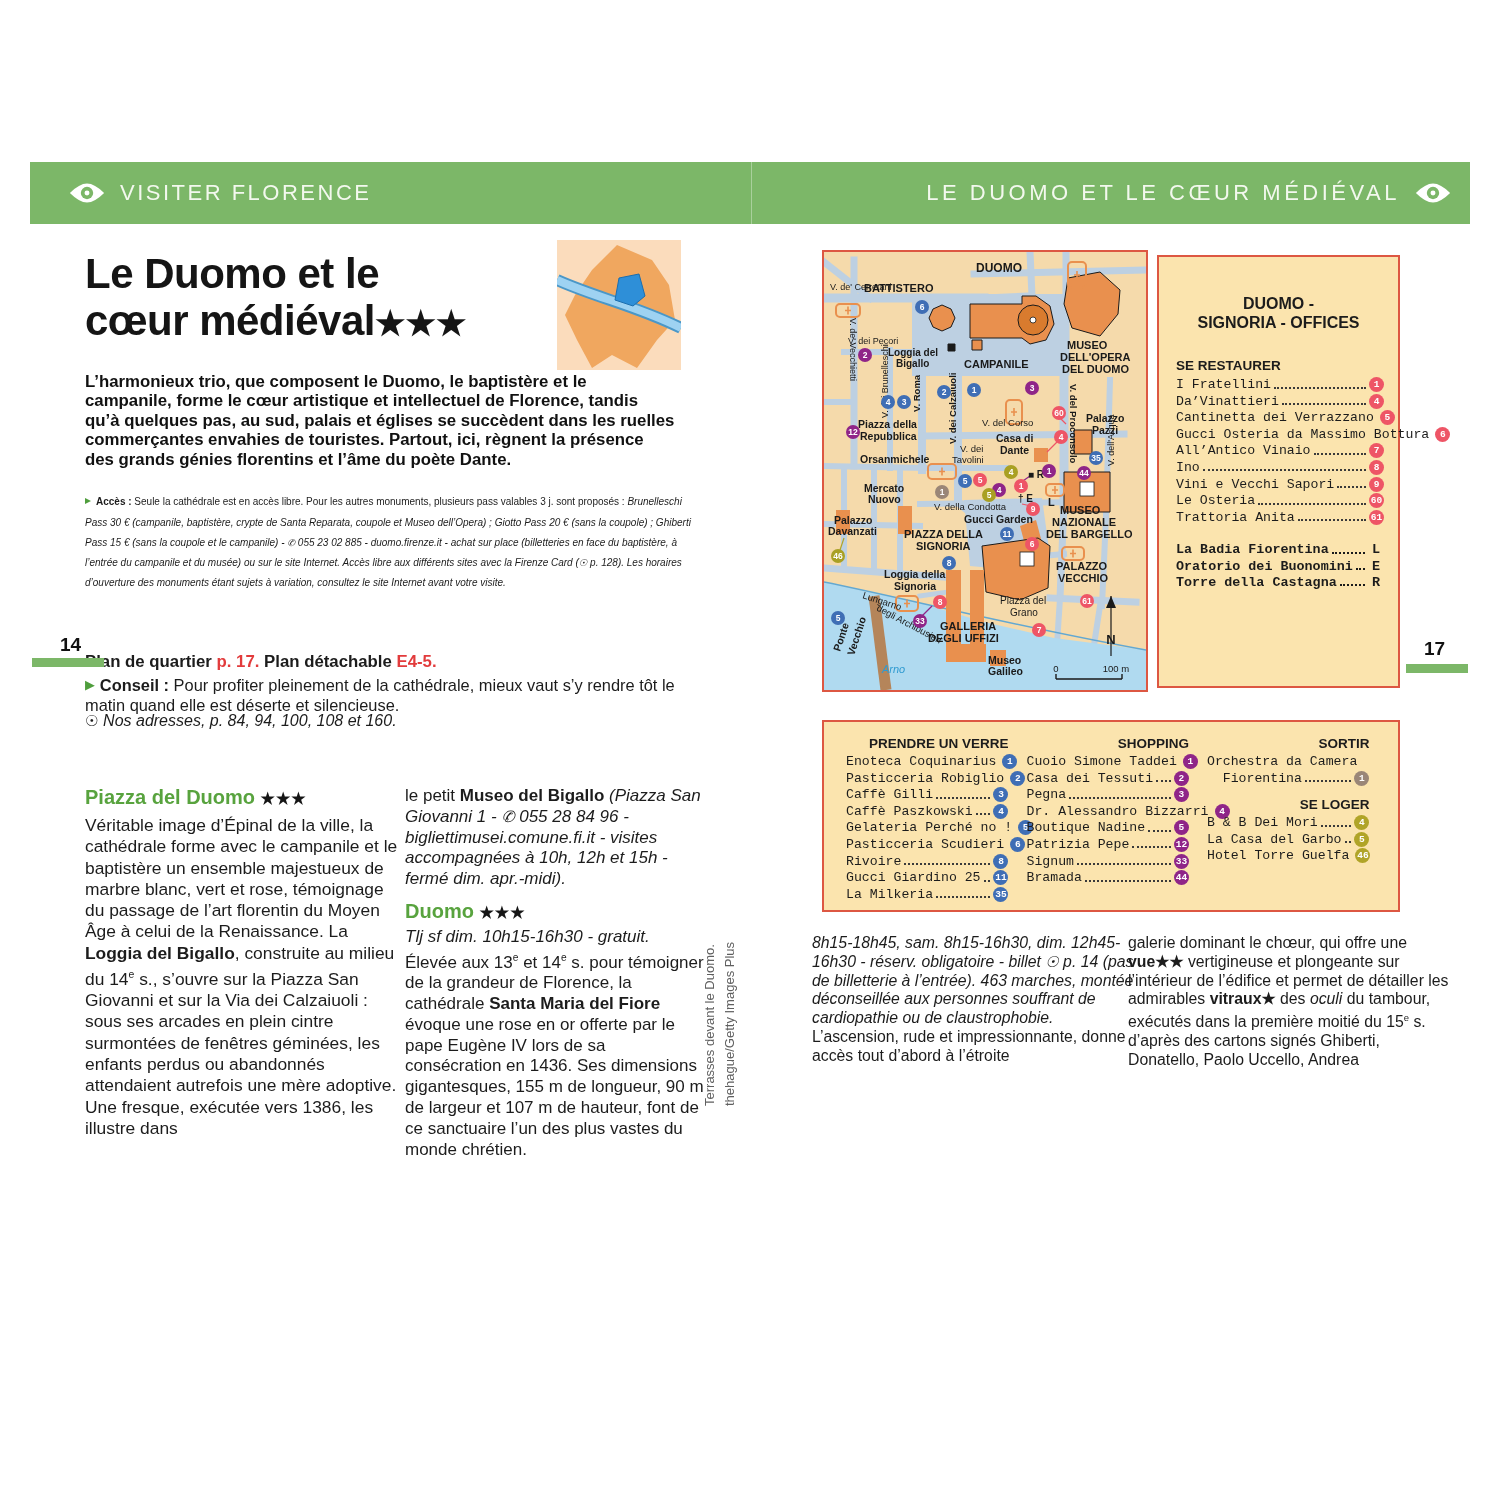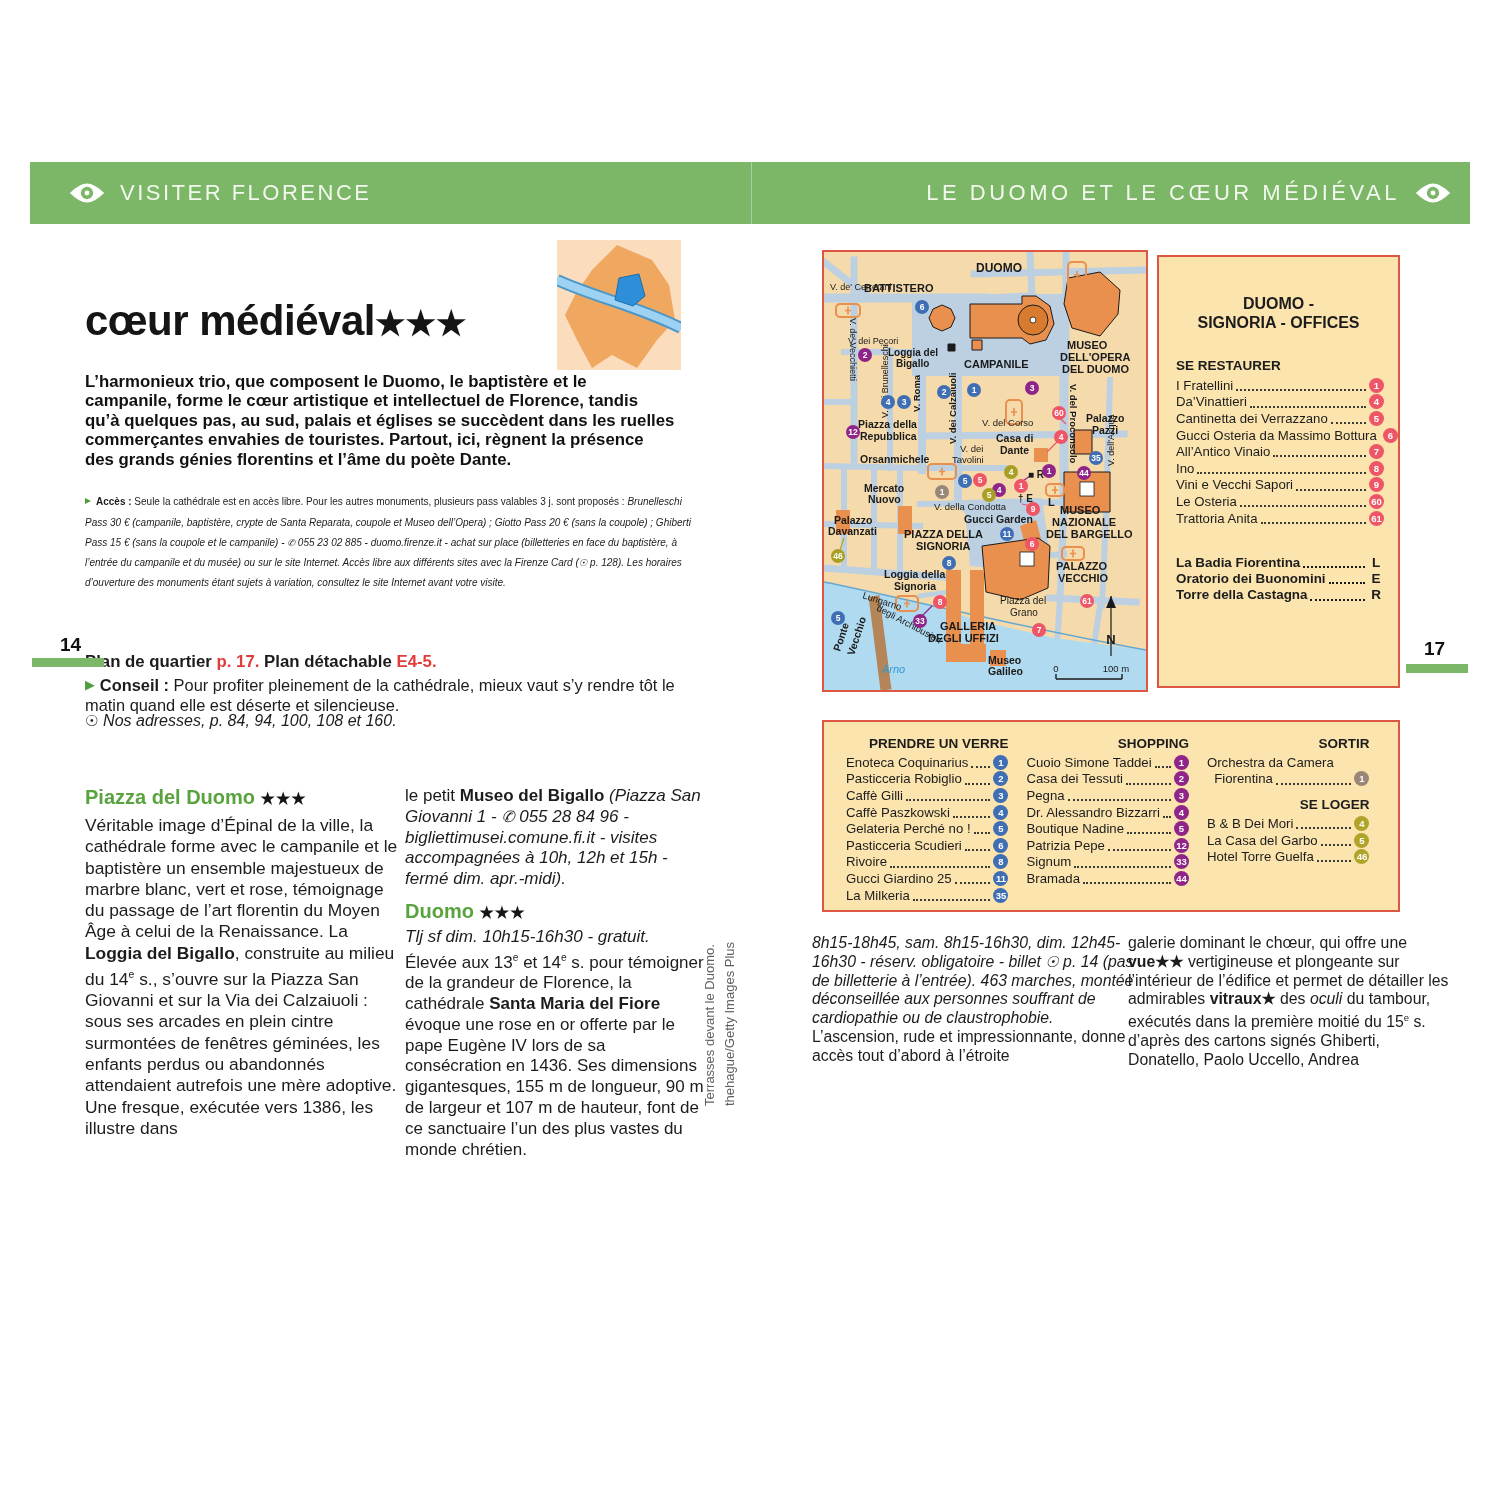--- a/index.html
+++ b/index.html
@@ -30,26 +30,26 @@
   .duomohead{margin:10px 0 4px 0;}
   .vcap{position:absolute;writing-mode:vertical-rl;transform:rotate(180deg);
     font-size:13px;color:#5f5f5f;height:184px;top:922px;text-align:left;}
   .pagenum{position:absolute;font-weight:bold;font-size:19px;color:#111;}
   .pagebar{position:absolute;background:#7cb768;}
   .mapbox{position:absolute;left:822px;top:250px;width:322px;height:438px;border:2px solid #dd5742;box-sizing:content-box;background:#f5daab;}
   .legendbox{position:absolute;left:1157px;top:255px;width:243px;height:433px;border:2px solid #dd5742;background:#fbe4ae;box-sizing:border-box;}
   .legendtitle{margin-top:38px;text-align:center;font-weight:bold;font-size:16px;line-height:18.5px;}
   .leglists{padding:0 14px 0 17px;}
   .leghead{font-weight:bold;font-size:13.5px;margin:26px 0 4px 0;}
-  .lrow{display:flex;align-items:center;height:16.6px;font-size:13.2px;}
+  .lrow{display:flex;align-items:flex-start;height:16.6px;font-size:13.2px;font-family:Liberation Mono, monospace;}
   .lname{white-space:nowrap;}
   .leader{flex:1;border-bottom:2px dotted #3a3a3a;height:.72em;margin:0 3px;}
   .badge{flex:none;width:15px;height:15px;border-radius:50%;color:#fff;font-weight:bold;
     font-size:9.5px;line-height:15px;text-align:center;}
-  .letterrows{margin-top:28px;}
+  .letterrows{margin-top:16px;}
   .letterrows .lrow{font-weight:bold;height:16.2px;font-size:13.4px;}
   .letterrows .leader{border-bottom:2px dotted #1a1a1a;}
   .letter{flex:none;width:16px;text-align:center;font-weight:bold;font-size:13.5px;}
   .infobox{position:absolute;left:822px;top:720px;width:578px;height:192px;border:2px solid #dd5742;background:#fbe4ae;box-sizing:border-box;display:flex;padding:14px 10px 0 22px;}
   .icol{width:33.3%;padding-right:18px;box-sizing:border-box;}
   .ihead{font-weight:bold;font-size:13.5px;margin:0 0 3px 0;text-align:right;}
   .igap{height:10px;}
   .botcol{position:absolute;top:934px;width:322px;font-size:15.8px;line-height:18.8px;}
   .map-svg text{font-family:"Liberation Sans",sans-serif;}
   sup{font-size:.6em;}
@@ -75,21 +75,21 @@
   <div class="barzone" style="right:48px;">
     <span class="lbl" style="letter-spacing:3.5px;">LE DUOMO ET LE CŒUR MÉDIÉVAL</span>
     <svg width="38" height="24" viewBox="0 0 40 24">
       <path d="M2,12 Q12,2 20,2 Q28,2 38,12 Q28,22 20,22 Q12,22 2,12 Z" fill="#ffffff"></path>
       <circle cx="20" cy="12" r="6.5" fill="#7cb768"></circle>
         <circle cx="20" cy="12" r="2.6" fill="#ffffff"></circle>
     </svg>
   </div>
 
   <div class="title">
-    <br>
+    <span>Le Duomo et le</span><br>
     <span>cœur médiéval</span><span class="stars">★★★</span>
   </div>
 
   <svg class="minimap" viewBox="0 0 124 130">
     <rect x="0" y="0" width="124" height="130" fill="#fbdcbc"></rect>
     <polygon points="60,5 95,20 112,45 118,80 100,100 80,128 55,115 35,128 20,100 8,75 18,55 35,30" fill="#f0a75f"></polygon>
     <path d="M0,40 C40,58 80,66 124,88" stroke="#4a97c8" stroke-width="12" fill="none"></path>
     <path d="M0,40 C40,58 80,66 124,88" stroke="#9ed2f2" stroke-width="8" fill="none"></path>
     <polygon points="62,38 82,34 88,56 76,66 58,60" fill="#2e8fd8" stroke="#1c6eae"></polygon>
   </svg>

